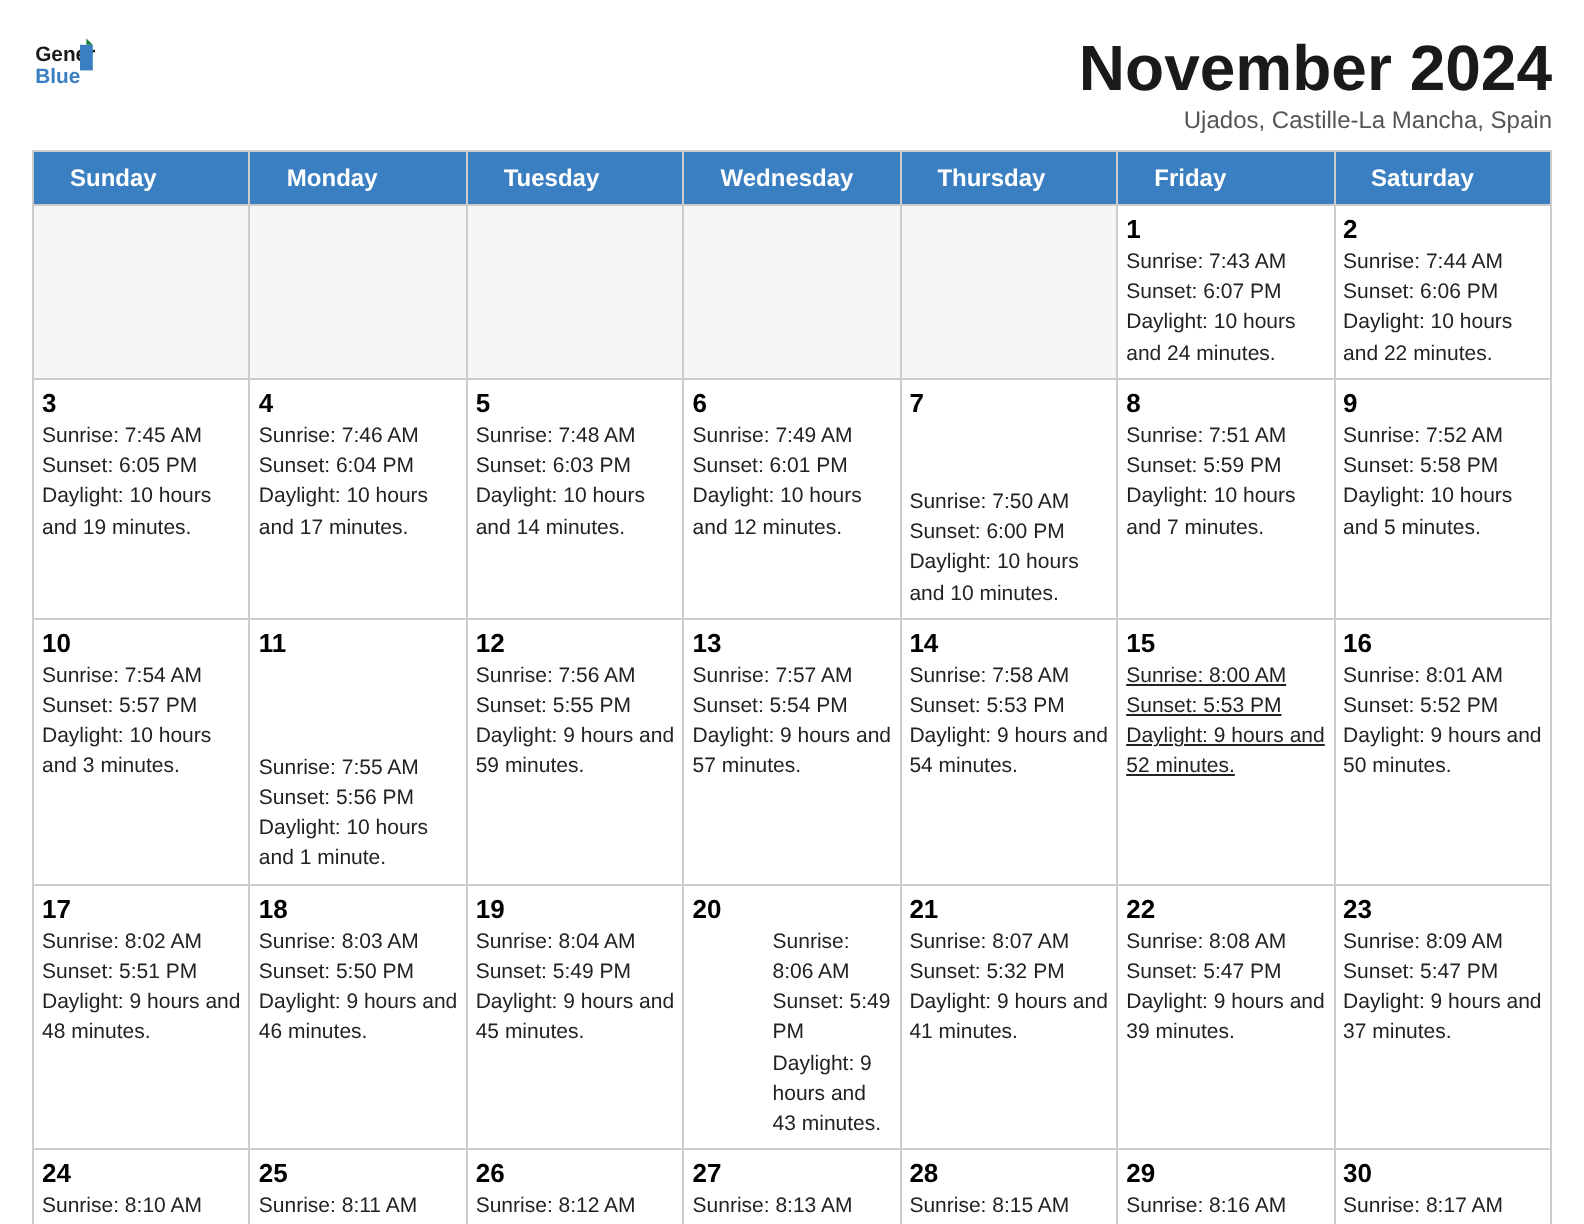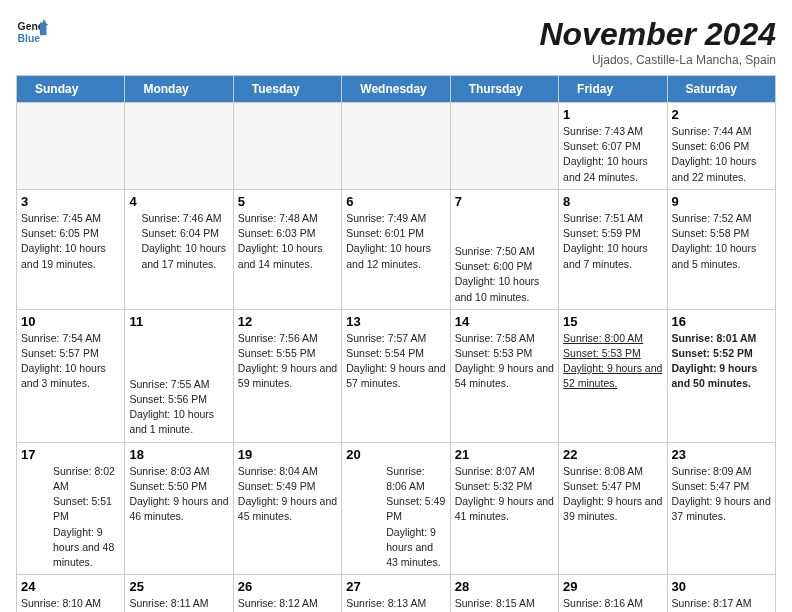--- a/index.html
+++ b/index.html
@@ -25,21 +25,20 @@
       width: 32px;
       height: 32px;
     }
     .title-area {
       text-align: right;
     }
     .month-title {
       font-size: 32px;
       font-weight: bold;
       color: #1a1a1a;
-      font-style: italic;
     }
     .location-title {
       font-size: 12px;
       color: #555;
     }
     .calendar-table {
       width: 100%;
       border-collapse: collapse;
       font-size: 11px;
     }
@@ -128,21 +127,21 @@
       </tr>
       <tr>
         <td>
           <div class="day-num">3</div>
           <div class="day-info" style="white-space: pre-line;">Sunrise: 7:45 AM
 Sunset: 6:05 PM
 Daylight: 10 hours and 19 minutes.</div>
         </td>
         <td>
           <div class="day-num">4</div>
-          <div class="day-info" style="white-space: pre-line; margin-left: 12px;">Sunrise: 7:46 AM
+          <div class="day-info" style="white-space: pre-line;">Sunrise: 7:46 AM
 Sunset: 6:04 PM
 Daylight: 10 hours and 17 minutes.</div>
         </td>
         <td>
           <div class="day-num">5</div>
           <div class="day-info" style="white-space: pre-line;">Sunrise: 7:48 AM
 Sunset: 6:03 PM
 Daylight: 10 hours and 14 minutes.</div>
         </td>
         <td>
@@ -202,29 +201,29 @@
 Daylight: 9 hours and 54 minutes.</div>
         </td>
         <td>
           <div class="day-num">15</div>
           <div class="day-info" style="white-space: pre-line; text-decoration: underline;">Sunrise: 8:00 AM
 Sunset: 5:53 PM
 Daylight: 9 hours and 52 minutes.</div>
         </td>
         <td>
           <div class="day-num">16</div>
-          <div class="day-info" style="white-space: pre-line; font-weight: bold;">Sunrise: 8:01 AM
+          <div class="day-info" style="white-space: pre-line;">Sunrise: 8:01 AM
 Sunset: 5:52 PM
 Daylight: 9 hours and 50 minutes.</div>
         </td>
       </tr>
       <tr>
         <td>
           <div class="day-num">17</div>
-          <div class="day-info" style="white-space: pre-line; margin-left: 32px;">Sunrise: 8:02 AM
+          <div class="day-info" style="white-space: pre-line;">Sunrise: 8:02 AM
 Sunset: 5:51 PM
 Daylight: 9 hours and 48 minutes.</div>
         </td>
         <td>
           <div class="day-num">18</div>
           <div class="day-info" style="white-space: pre-line;">Sunrise: 8:03 AM
 Sunset: 5:50 PM
 Daylight: 9 hours and 46 minutes.</div>
         </td>
         <td>

